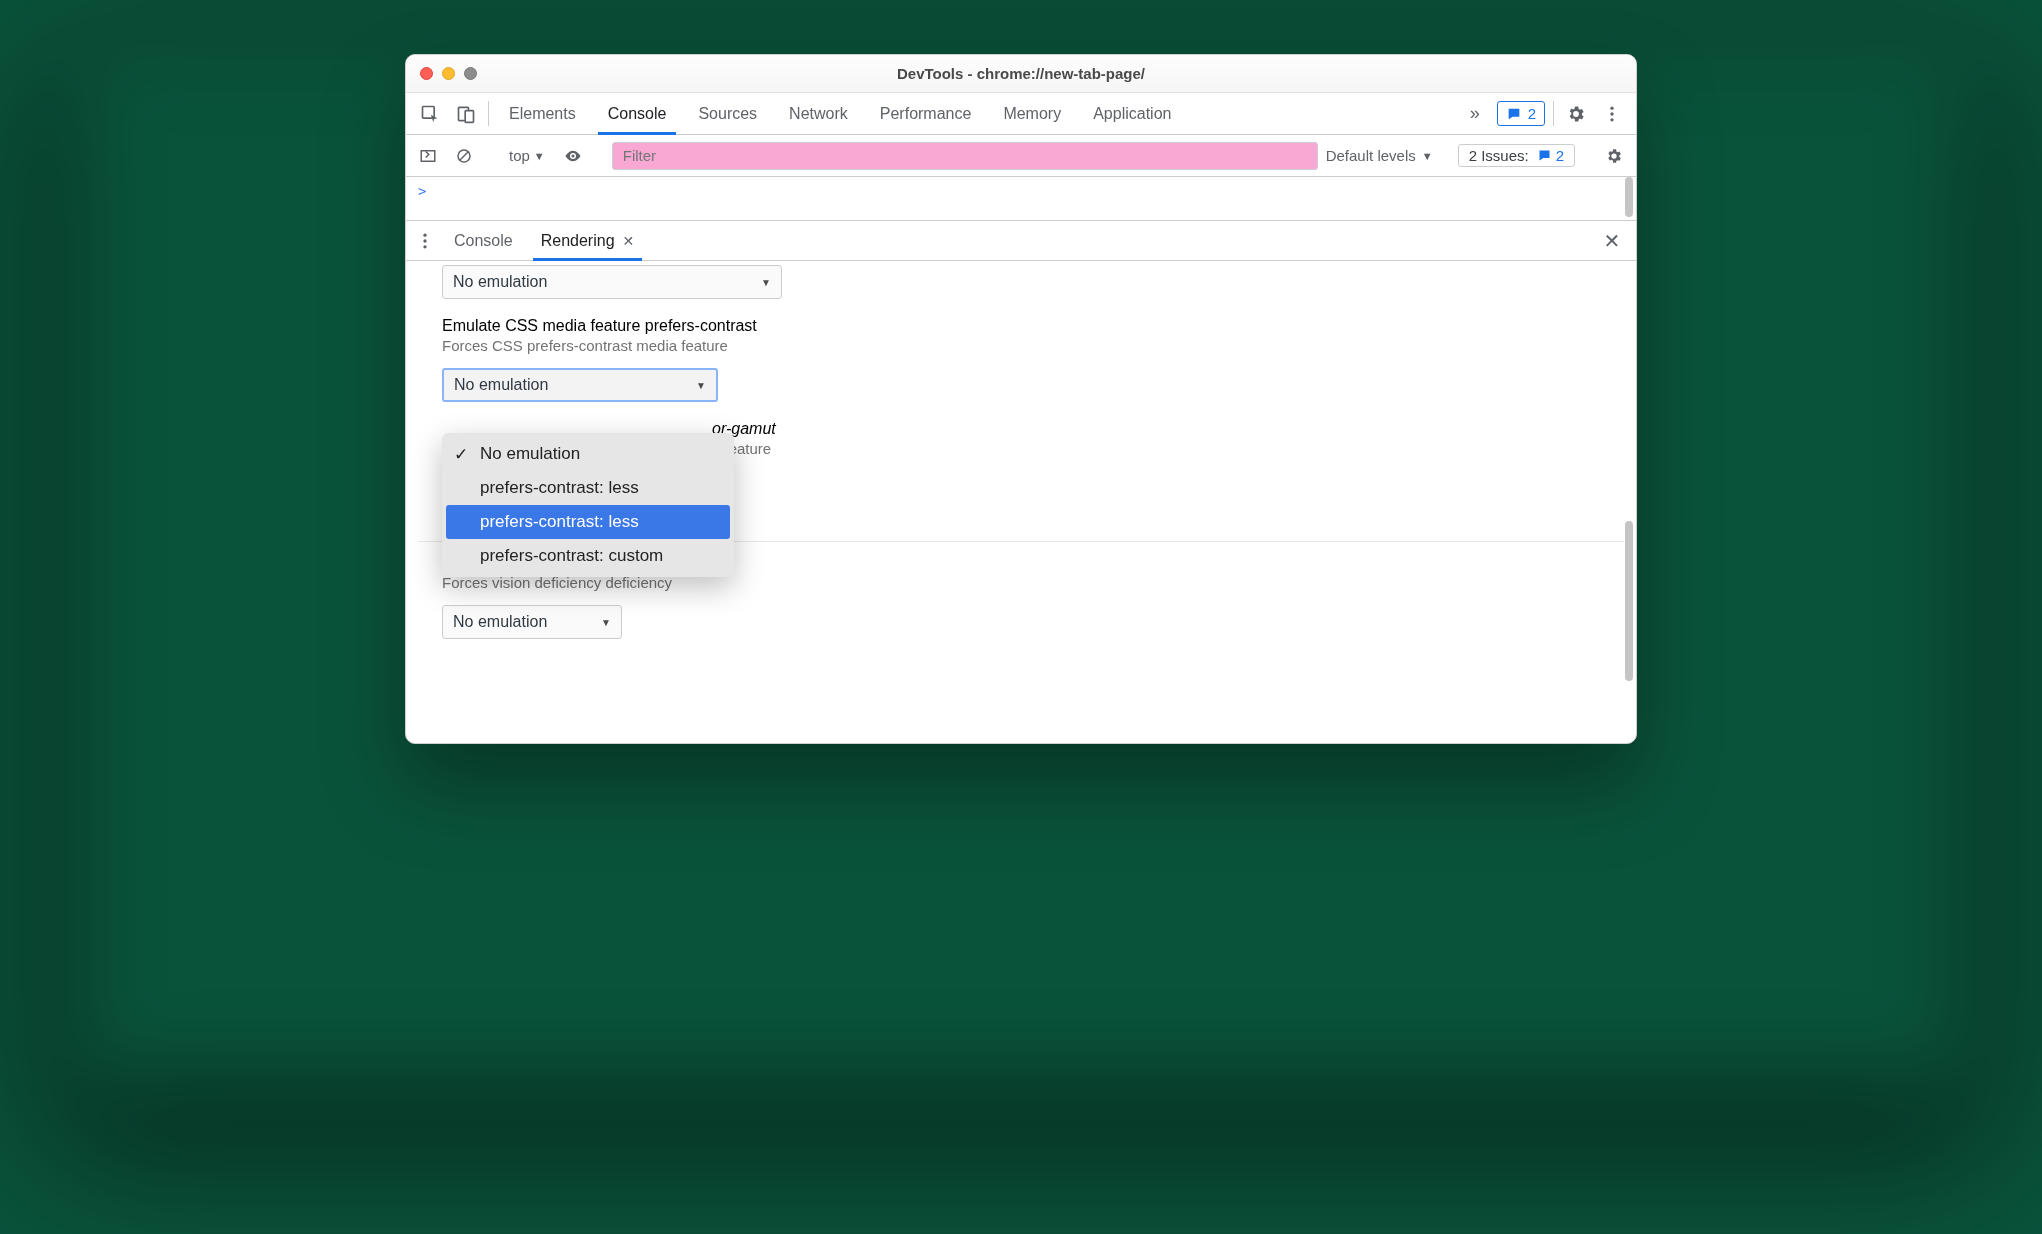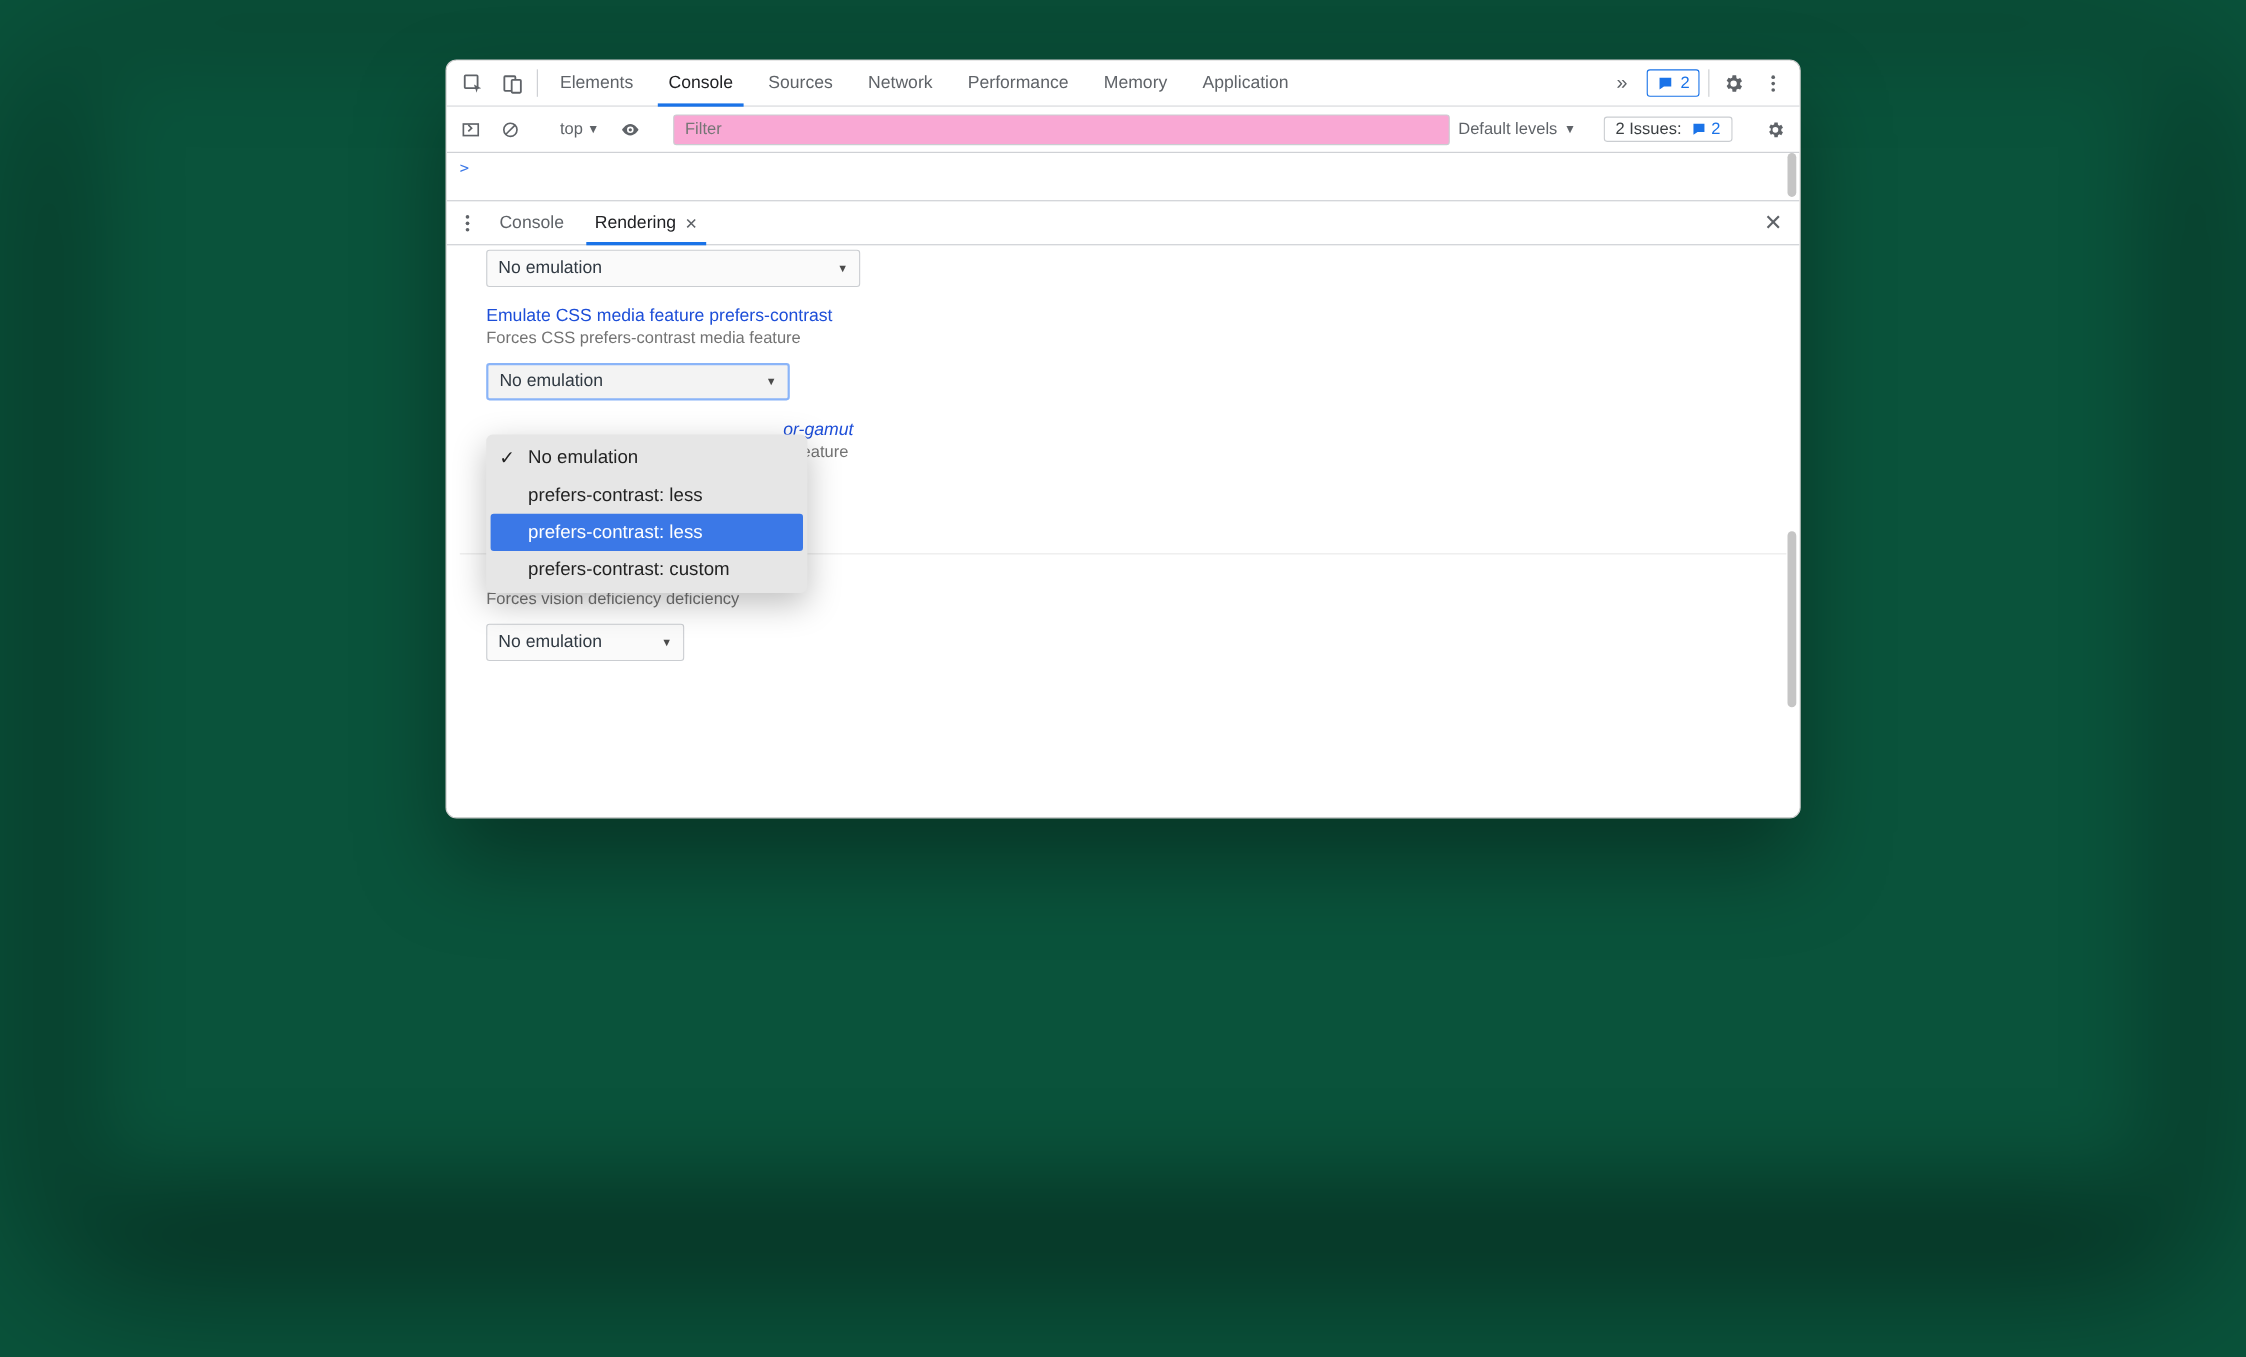--- a/index.html
+++ b/index.html
@@ -61,21 +61,21 @@
 
   
   .drawer-row{height:40px;border-bottom:1px solid var(--border);display:flex;align-items:stretch;padding:0 4px;font-size:16px;color:#5f6368;}
   .drawer-row .tab{padding:0 14px;}
   .tab .x{margin-left:8px;font-size:14px;color:#5f6368;}
   .drawer-row .close-drawer{margin-left:auto;width:40px;display:flex;align-items:center;justify-content:center;font-size:20px;color:#5f6368;}
 
   
   .drawer{position:relative;height:calc(100% - 38px - 42px - 42px - 44px - 40px);overflow:hidden;padding:4px 0 0 0;}
   .section{padding:6px 36px 12px 36px;}
-  .sec-title{font-size:16px;color:#1d4ed8;margin-bottom:2px;}
+  .sec-title{font-size:16px;color:#000000;margin-bottom:2px;}
   .sec-sub{font-size:15px;color:#737373;}
   hr.sep{border:none;border-top:1px solid #e8e8e8;margin:2px 12px 6px 12px;}
 
   
   .select{display:inline-flex;align-items:center;justify-content:space-between;min-width:276px;height:34px;border:1px solid var(--border);background:#fafafa;border-radius:3px;padding:0 10px;font-size:16px;color:#303942;cursor:default;}
   .select.small{min-width:180px;}
   .select.focus{border:2px solid #8ab4f8;background:#f3f3f3;}
   .select .caret{font-size:10px;color:#4b4b4b;}
 
   
@@ -93,20 +93,28 @@
 
   svg{display:block;}
 </style>
 </head>
 <body>
 
 <div class="stage">
   <div class="shadow"></div>
   <div class="window">
 
+    <div class="titlebar">
+      <div class="traffic">
+        <div class="tl red"></div>
+        <div class="tl yellow"></div>
+        <div class="tl green"></div>
+      </div>
+      <div class="title">DevTools - chrome://new-tab-page/</div>
+    </div>
 
     <div class="tabs-row">
       <div class="icon-btn">
         <svg viewBox="0 0 24 24" fill="none" stroke="#5f6368" stroke-width="2">
           <rect x="3" y="3" width="14" height="14" rx="1"></rect>
           <path d="M13 13 L21 17 L17 18 L16 22 Z" fill="#5f6368" stroke="none"></path>
         </svg>
       </div>
       <div class="icon-btn">
         <svg viewBox="0 0 24 24" fill="none" stroke="#5f6368" stroke-width="2">

